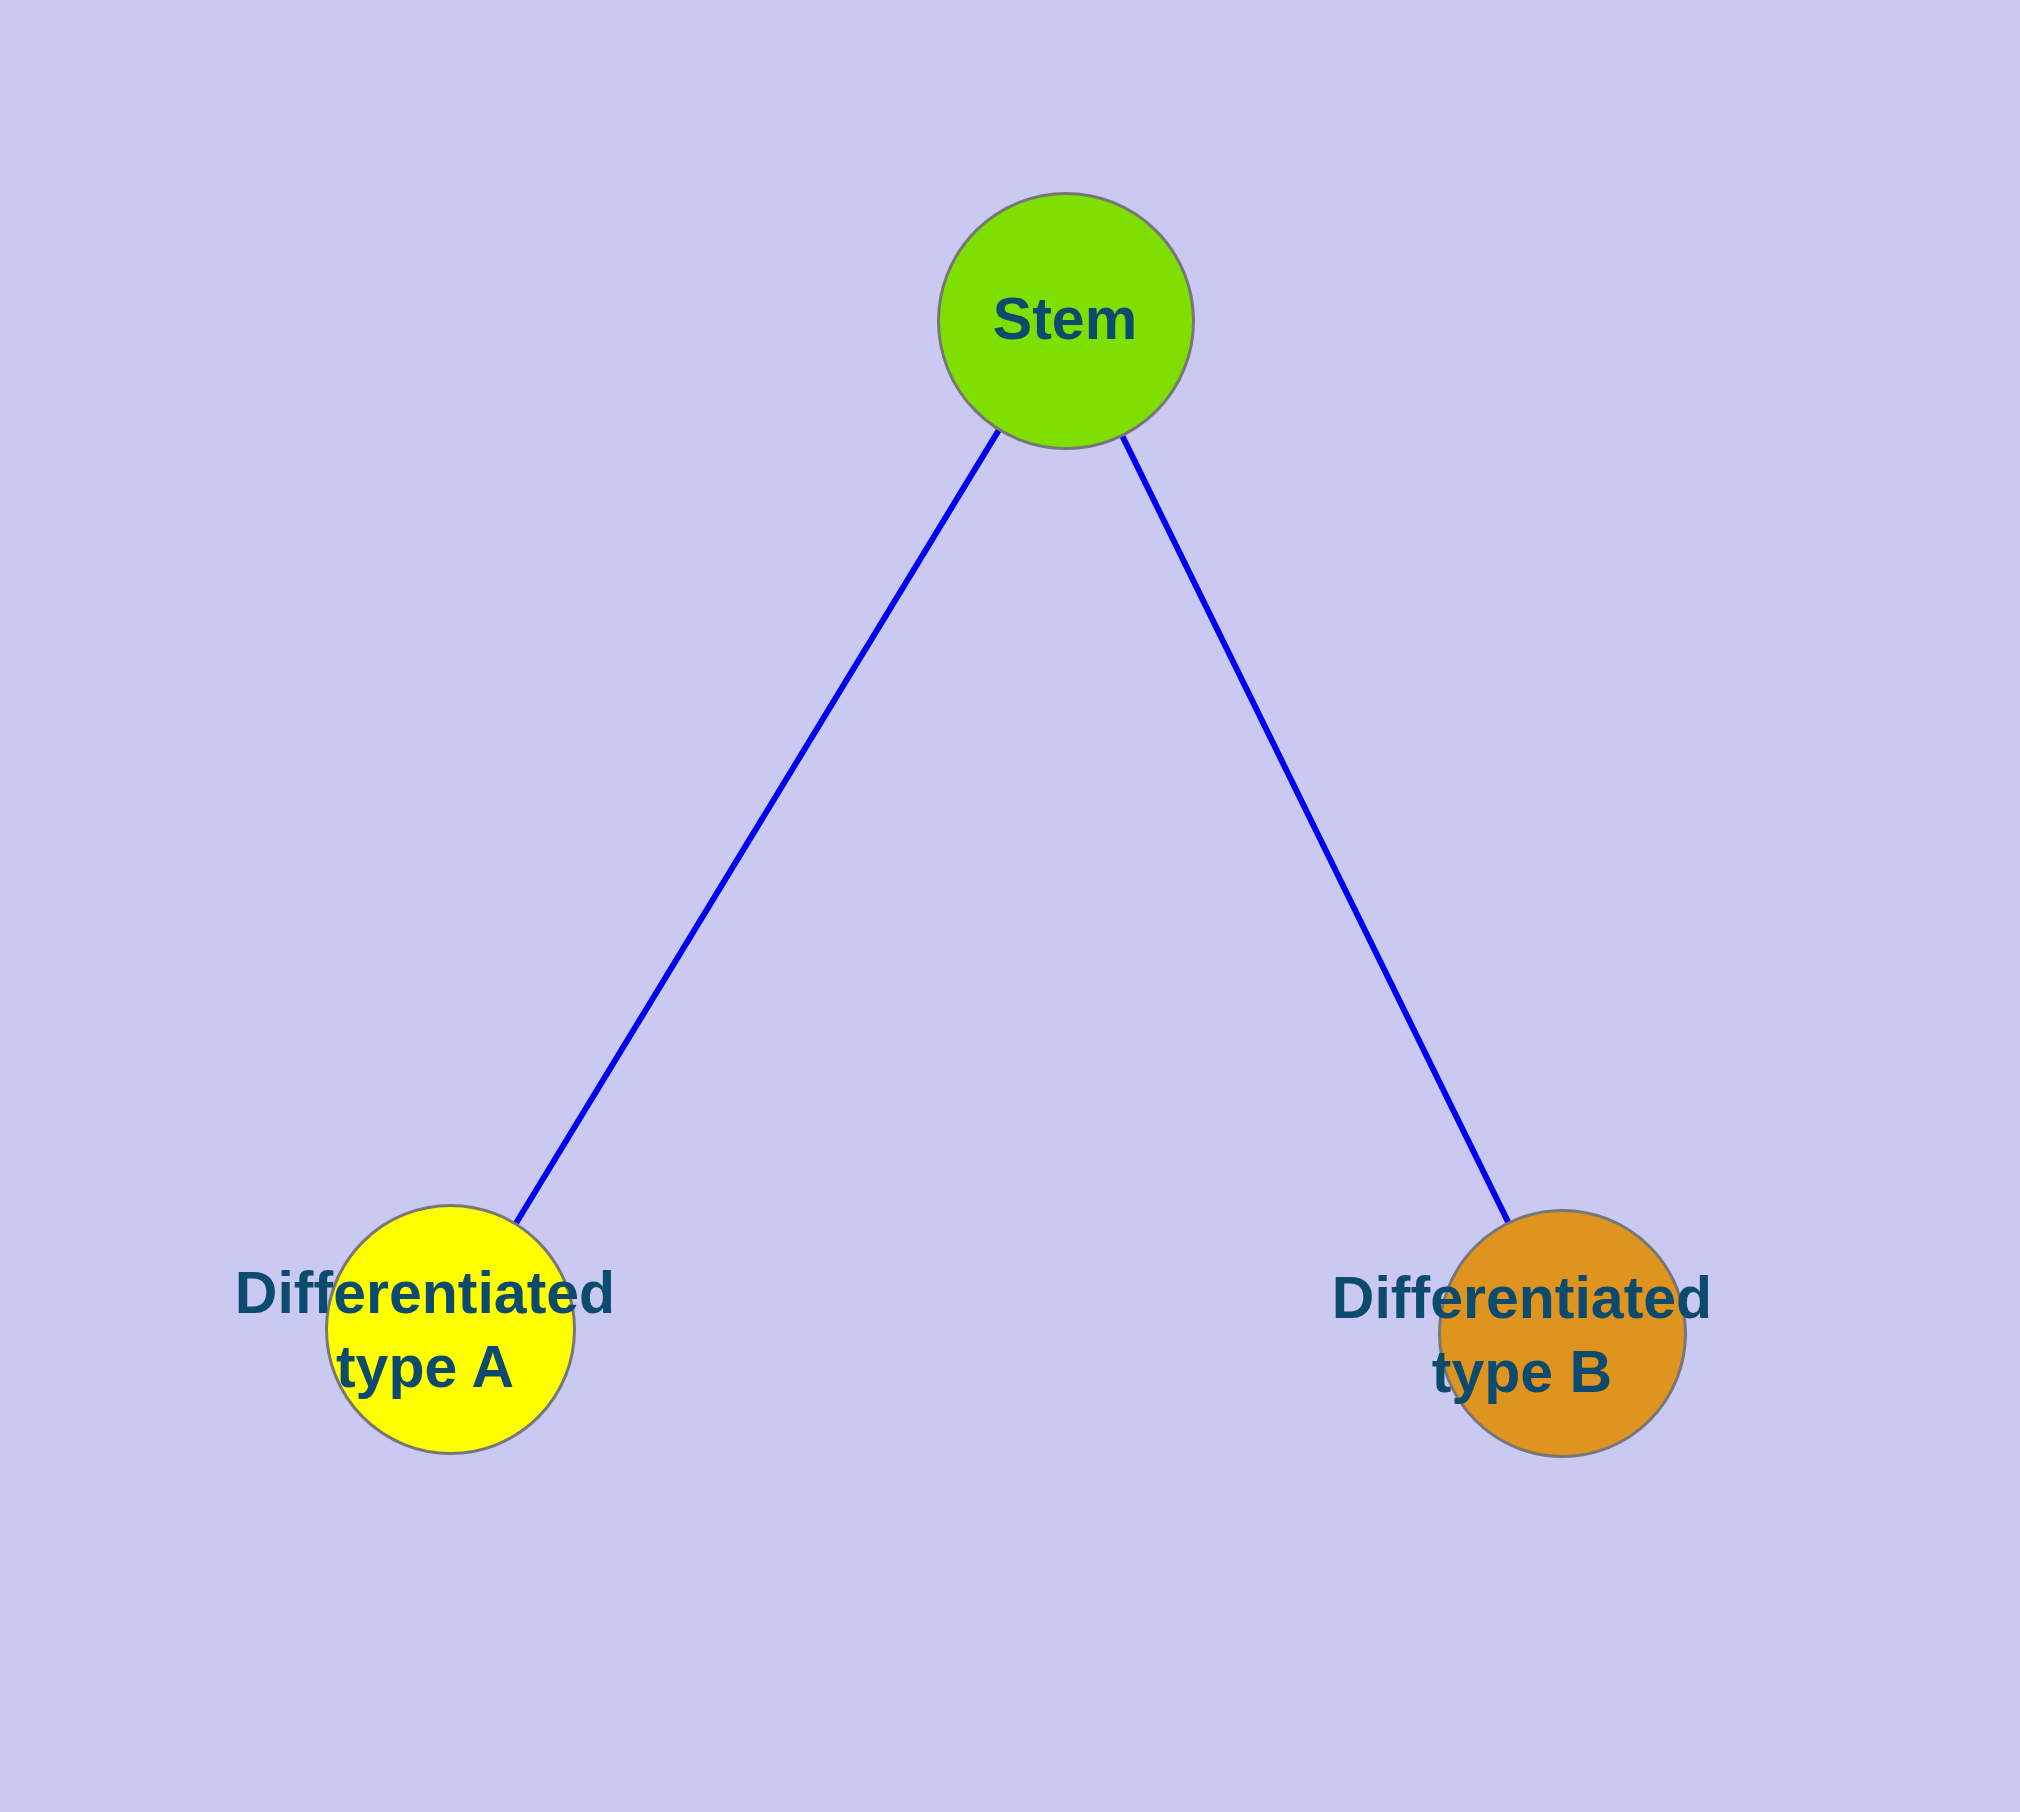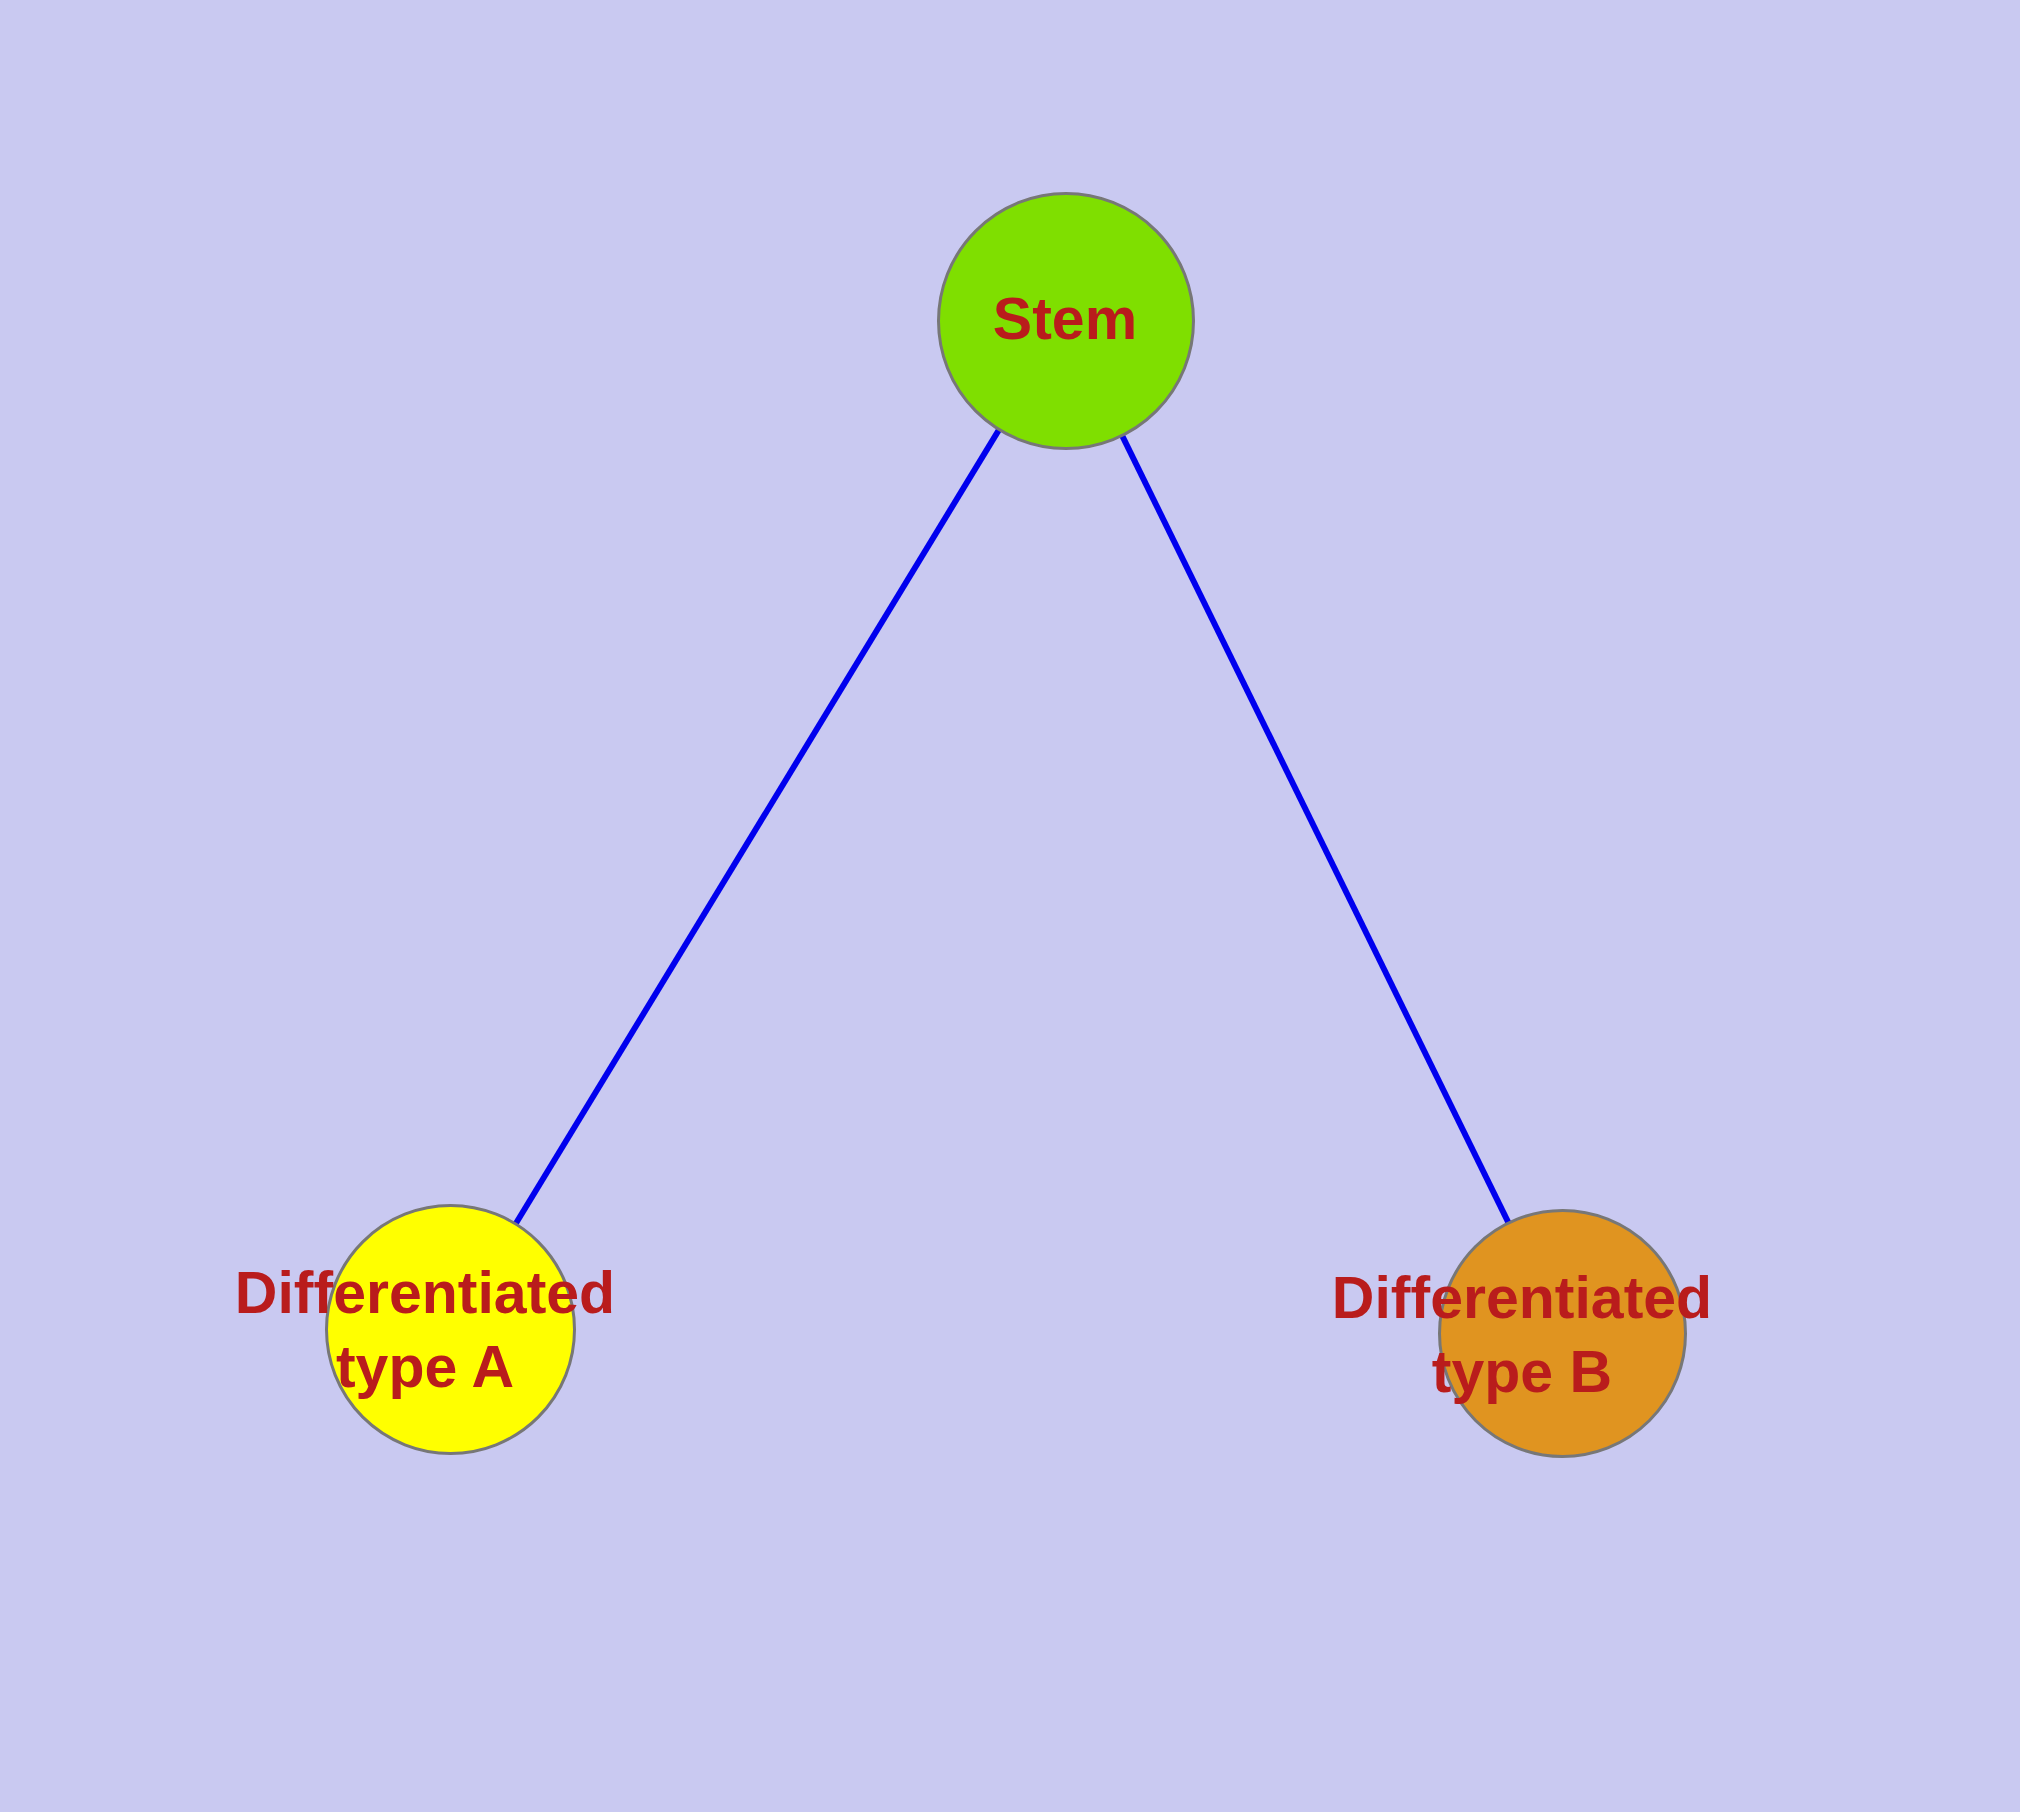--- a/index.html
+++ b/index.html
@@ -50,21 +50,21 @@
     width: 249px;
     height: 249px;
   }
   .node-label {
     position: absolute;
     z-index: 3;
     transform: translate(-50%, -50%);
     font-weight: bold;
     font-size: 59px;
     line-height: 1.25;
-    color: #b91c1c;
+    color: #0c4a6e;
     text-align: center;
     white-space: pre-line;
     pointer-events: none;
   }
   .label-stem  { left: 1065px; top: 320px;  }
   .label-diff-a{ left: 425px;  top: 1331px; }
   .label-diff-b{ left: 1522px; top: 1336px; }
 </style>
 </head>
 <body>

